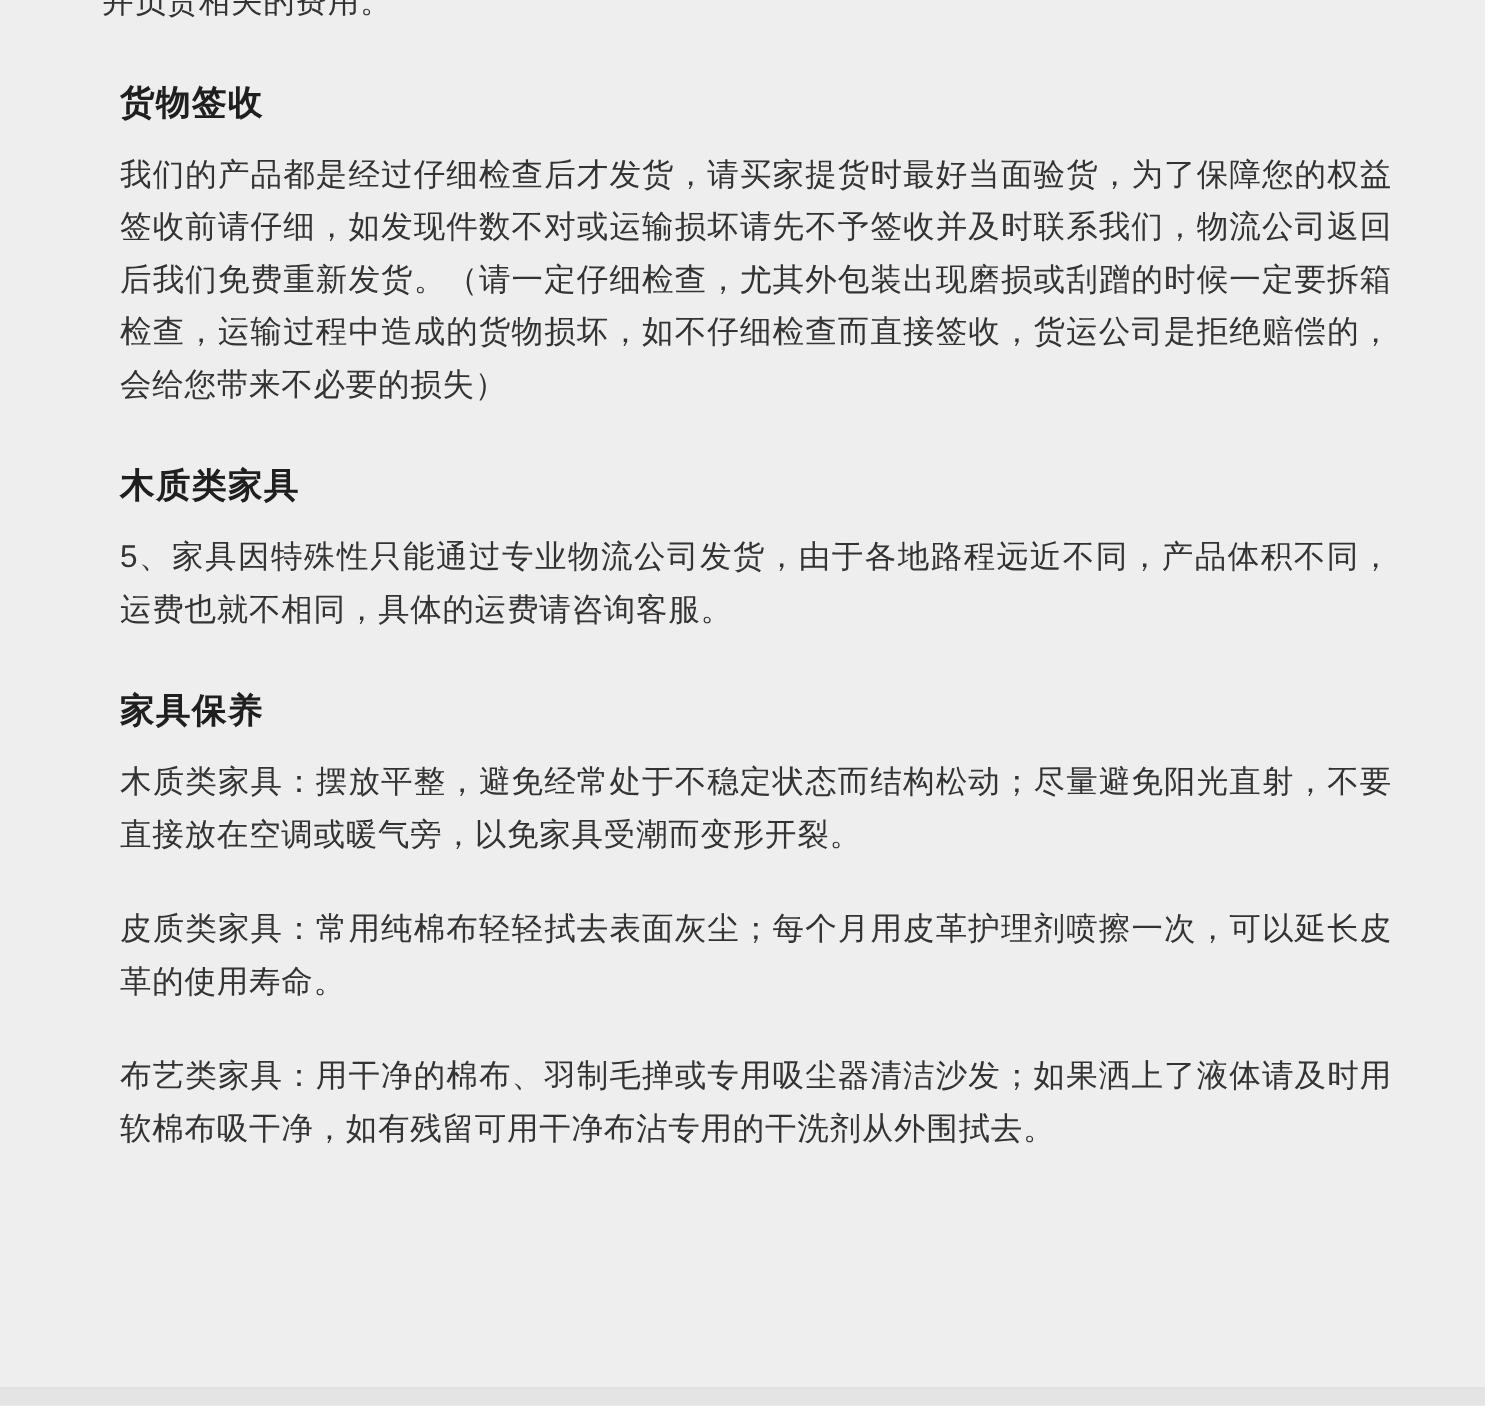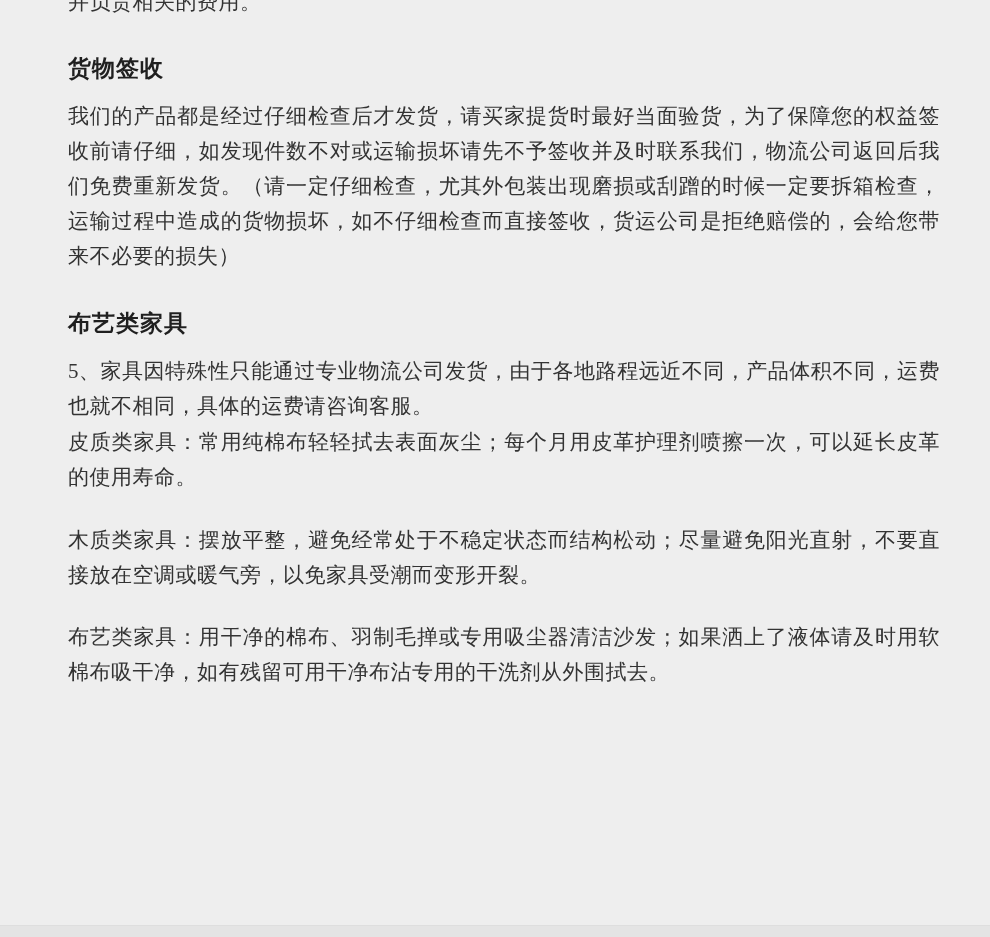--- a/index.html
+++ b/index.html
@@ -34,24 +34,23 @@
     letter-spacing: 1px;
     line-height: 30px;
     margin: 34px 0 16px 0;
     text-align: left;
   }
   .para {
     margin: 0 0 28px 0;
   }
   .para:last-child {
     margin-bottom: 0;
-    font-family: Liberation Serif, serif;
   }
   section {
-    margin: 0;
+    margin: 12px;
   }
   .bottom-strip {
     position: absolute;
     left: 0;
     bottom: 0;
     width: 100%;
     height: 11px;
     background: #e4e4e4;
     border-top: 1px solid #dedede;
   }
@@ -62,25 +61,26 @@
 <div class="content">
 
   <p class="clipped-line">并负责相关的费用。</p>
 
   <section>
     <h2 class="section-heading">货物签收</h2>
     <p class="para">我们的产品都是经过仔细检查后才发货，请买家提货时最好当面验货，为了保障您的权益签收前请仔细，如发现件数不对或运输损坏请先不予签收并及时联系我们，物流公司返回后我们免费重新发货。（请一定仔细检查，尤其外包装出现磨损或刮蹭的时候一定要拆箱检查，运输过程中造成的货物损坏，如不仔细检查而直接签收，货运公司是拒绝赔偿的，会给您带来不必要的损失）</p>
   </section>
 
   <section>
-    <h2 class="section-heading">布艺类家具</h2>
+    <h2 class="section-heading">木质类家具</h2>
     <p class="para">5、家具因特殊性只能通过专业物流公司发货，由于各地路程远近不同，产品体积不同，运费也就不相同，具体的运费请咨询客服。</p>
   </section>
 
   <section>
+    <h2 class="section-heading">家具保养</h2>
+    <p class="para">木质类家具：摆放平整，避免经常处于不稳定状态而结构松动；尽量避免阳光直射，不要直接放在空调或暖气旁，以免家具受潮而变形开裂。</p>
     <p class="para">皮质类家具：常用纯棉布轻轻拭去表面灰尘；每个月用皮革护理剂喷擦一次，可以延长皮革的使用寿命。</p>
-    <p class="para">木质类家具：摆放平整，避免经常处于不稳定状态而结构松动；尽量避免阳光直射，不要直接放在空调或暖气旁，以免家具受潮而变形开裂。</p>
     <p class="para">布艺类家具：用干净的棉布、羽制毛掸或专用吸尘器清洁沙发；如果洒上了液体请及时用软棉布吸干净，如有残留可用干净布沾专用的干洗剂从外围拭去。</p>
   </section>
 
 </div>
 
 <div class="bottom-strip"></div>
 
 </body></html>

